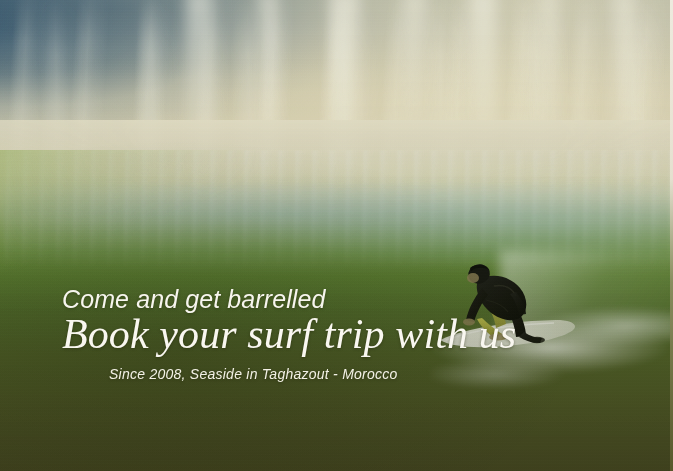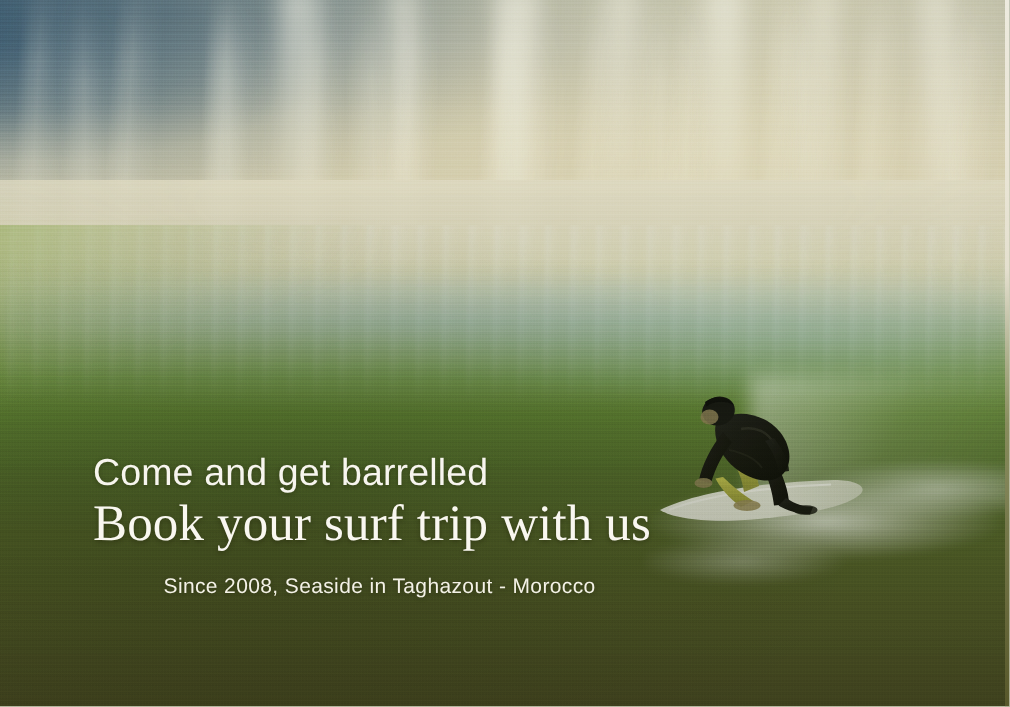--- a/index.html
+++ b/index.html
@@ -247,37 +247,38 @@
     top: 0; right: 0;
     width: 3px; height: 471px;
     background: linear-gradient(to bottom, #f2efe4 0%, #e7e2d2 38%, #8d8f62 60%, #5a5a2c 100%);
     opacity: 0.9;
   }
 
   
   .copy {
     position: absolute;
     left: 62px;
-    top: 302px;
+    top: 286px;
     width: 520px;
+    font-style: italic;
   }
   .headline-1 {
     font-family: "Liberation Sans", sans-serif;
     font-weight: 300;
     font-size: 25px;
     line-height: 27px;
     letter-spacing: 0.1px;
     color: #f7f5ee;
     text-shadow: 0 1px 3px rgba(30,34,8,0.40);
     white-space: nowrap;
   }
   .headline-2 {
     font-family: "Liberation Serif", serif;
     font-weight: 400;
-    font-size: 34px;
+    font-size: 42px;
     line-height: 38px;
     letter-spacing: 0.1px;
     color: #f9f7f0;
     text-shadow: 0 1px 3px rgba(30,34,8,0.42);
     white-space: nowrap;
     margin-top: 2px;
   }
   .tagline {
     font-family: "Liberation Sans", sans-serif;
     font-weight: 300;

